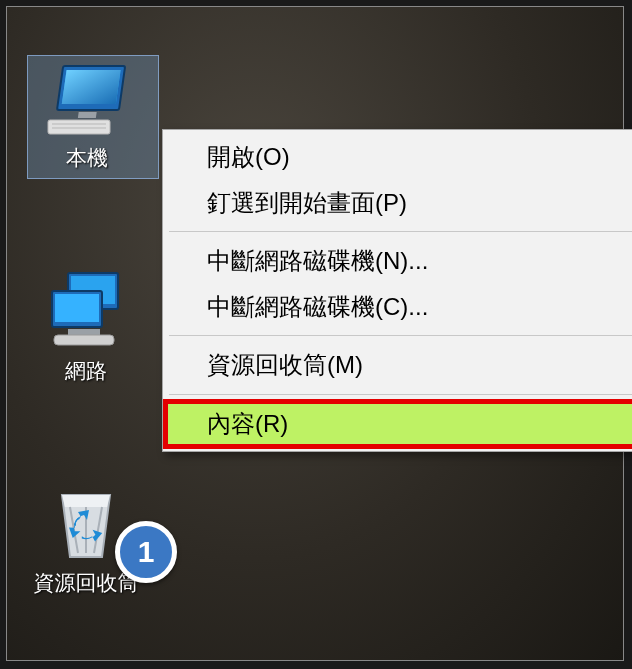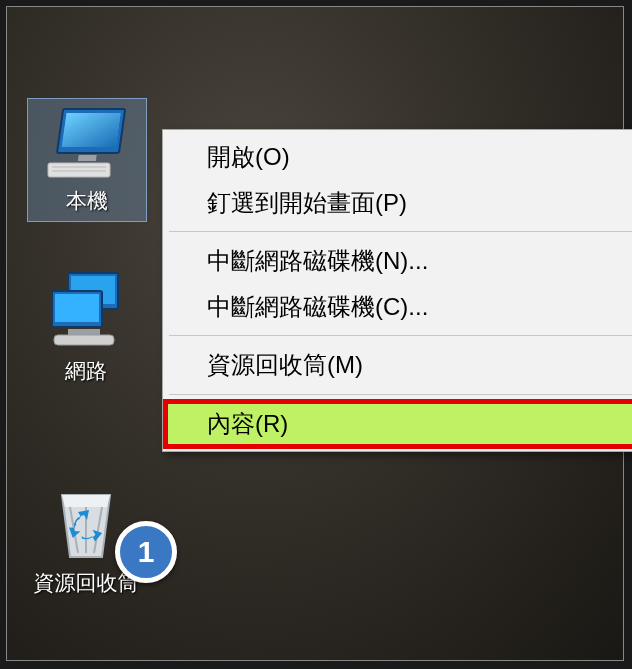--- a/index.html
+++ b/index.html
@@ -29,22 +29,21 @@
     color: #fff;
     font-size: 21px;
   }
   .desktop-icon .label {
     margin-top: 4px;
     text-shadow: 1px 1px 2px #000;
   }
   .desktop-icon.selected {
     background: rgba(120,160,200,0.35);
     border: 1px solid rgba(160,200,255,0.6);
-    padding: 4px 0 6px 0;
-    margin-top: 43px;
+    padding: 4px 12px 6px 0;
   }
   .icon-box {
     width: 100%;
     display: flex;
     justify-content: center;
   }
   
   #icon-this-pc   { left: 20px; top: 48px; }
   #icon-network   { left: 20px; top: 262px; }
   #icon-recycle   { left: 20px; top: 470px; }

